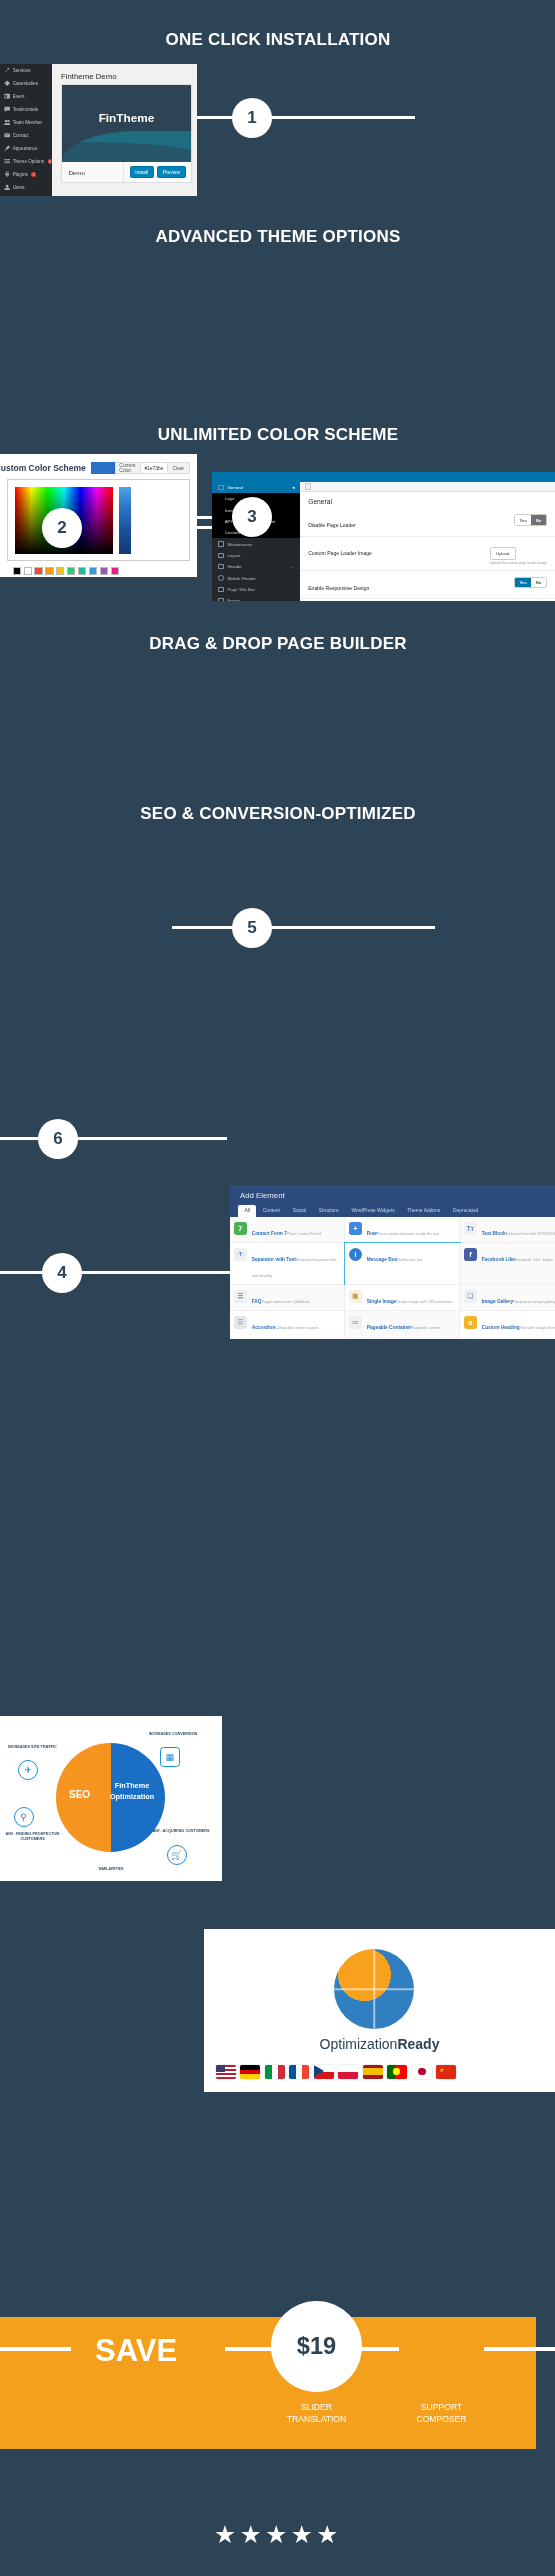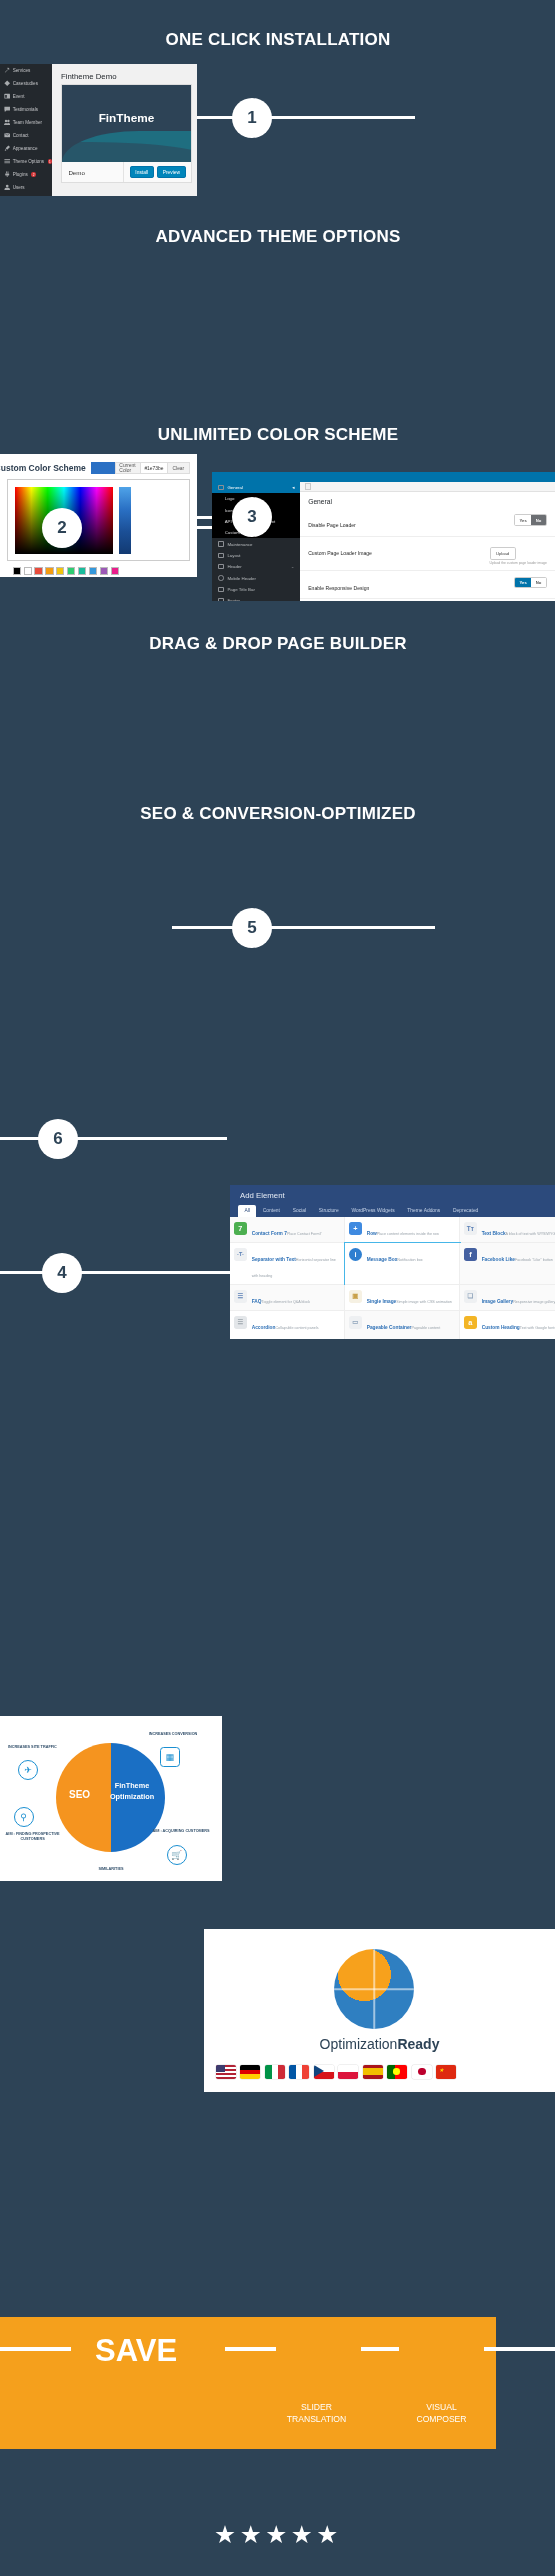--- a/index.html
+++ b/index.html
@@ -148,21 +148,21 @@
   .wpml-globe:after { content:""; position:absolute; left:0; top:50%; width:100%; height:1.5px;
                 background:#ffffff; opacity:.55; transform: translateY(-50%); }
   .wpml-txt { position:absolute; left:0; top: 107px; width:100%; text-align:center; font-size: 14px; }
   .wpml-txt b { color:#2d4356; font-weight: normal; }
   .wpml-txt i { color:#2d4356; font-weight: bold; font-style: normal; }
   .flags { position:absolute; left: 11.8px; top: 136px; display:flex; gap: 4.5px; }
   .flag { width: 20px; height: 13.6px; border-radius: 1.8px; overflow:hidden; position:relative;
           box-shadow: 0 0 0 0.5px rgba(0,0,0,.12); }
 
   
-  #saveband { position:absolute; left:0; top: 2317px; width: 496px; height: 132px; background:#f5a01c; }
+  #saveband { position:absolute; left:0; top: 2317px; width: 536px; height: 132px; background:#f5a01c; }
   .save-word { position:absolute; left: 95px; top: 16.3px; color:#fff; font-size: 31px; font-weight: bold; }
   .save-line { position:absolute; height:3.6px; background:#fff; top: 30px; }
   .price-b { position:absolute; width: 91px; height: 91px; border-radius:50%; background:#fff; top: -16.3px;
              display:flex; align-items:center; justify-content:center; color:#2d4356; font-size: 23.6px;
              font-weight:bold; }
   .price-cap { position:absolute; color:#fff; font-size: 8.6px; text-align:center; line-height: 1.45; top: 84px; }
 
   
   #support { position:absolute; left:0; top: 2449px; width: 556px; height: 127px; background:#2d4356; }
   .sup-title { position:absolute; left:0; top: 5.4px; width: 556px; text-align:center; color:#f5a01c;
@@ -544,25 +544,26 @@
       <span class="flag" style="background:#de2910">
           <i style="position:absolute;left:2.7px;top:2.7px;color:#ffde00;font-size:5.4px;line-height:1;display:block">★</i>
         </span>
     </div>
   </div>
 
   <div id="saveband">
     <div class="save-line" style="left:0px; width:71px;"></div>
     <div class="save-word">SAVE</div>
     <div class="save-line" style="left:225px; width:51px;"></div>
+    <div class="price-b" style="left:271px;">$19</div>
     <div class="save-line" style="left:361px; width:38px;"></div>
     <div class="save-line" style="left:484px; width:72px;"></div>
     <div class="price-cap" style="left:271px; width:91px; white-space:pre-line;">SLIDER
 TRANSLATION</div>
-    <div class="price-cap" style="left:396px; width:91px; white-space:pre-line;">VISUAL
+    <div class="price-cap" style="left:396px; width:91px; white-space:pre-line;">SUPPORT
 COMPOSER</div>
   </div>
 
   <div id="support">
     <div class="stars">★★★★★</div>
   </div>
 
 </div>
 
 

